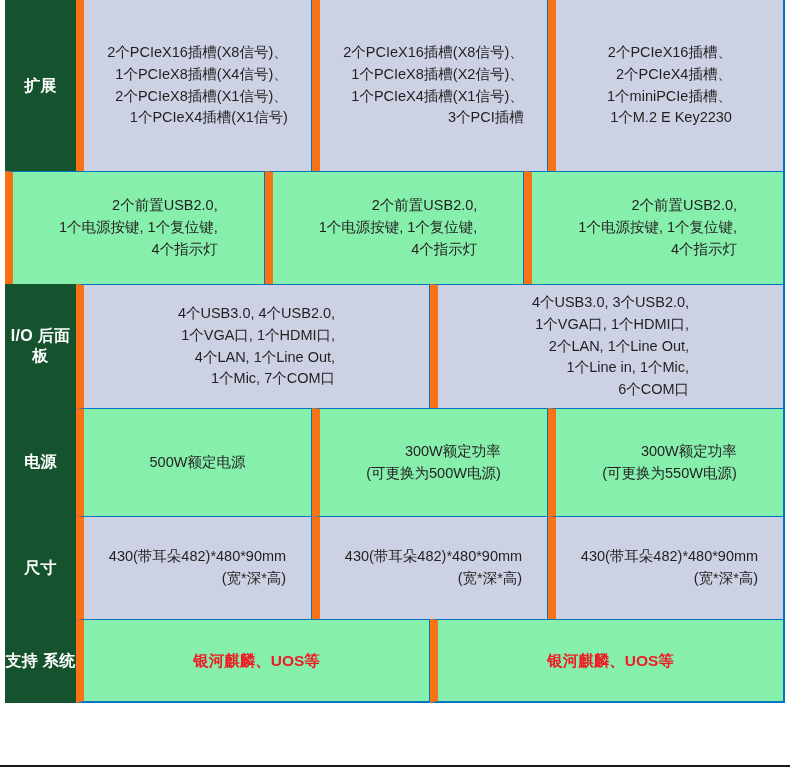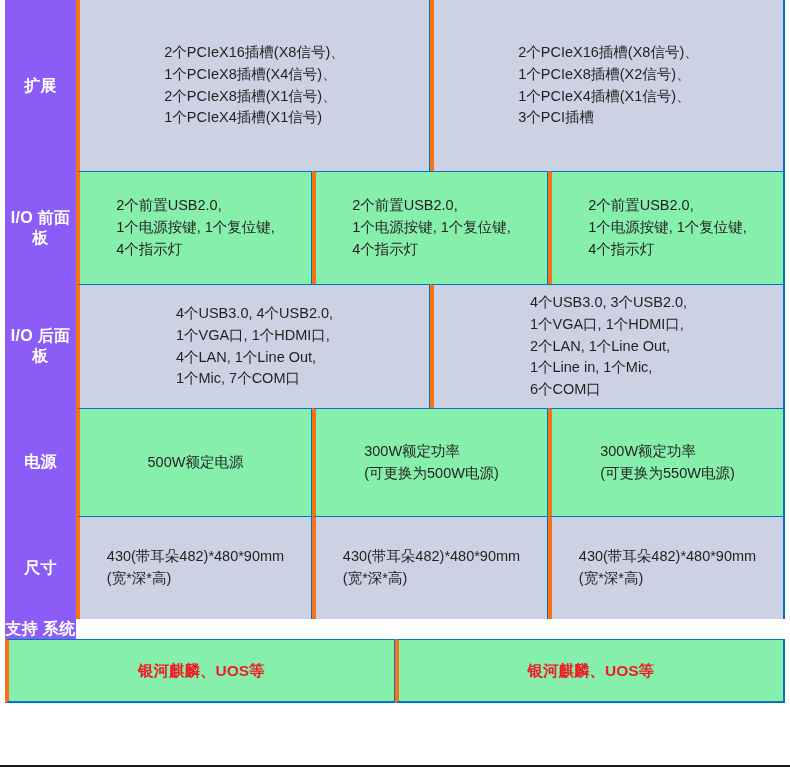--- a/index.html
+++ b/index.html
@@ -25,21 +25,21 @@
   .spec-row {
     display: flex;
     align-items: stretch;
     width: 100%;
     box-sizing: border-box;
   }
 
   .label-cell {
     width: 71px;
     min-width: 71px;
-    background: #8b5cf6;
+    background: #14532d;
     color: #ffffff;
     display: flex;
     align-items: center;
     justify-content: center;
     text-align: center;
     font-size: 16px;
     font-weight: bold;
     line-height: 1.22;
     letter-spacing: 0.3px;
     box-sizing: border-box;
@@ -50,26 +50,26 @@
     flex: 1;
     box-sizing: border-box;
   }
 
   .data-cell {
     flex: 1 1 0;
     box-sizing: border-box;
     display: flex;
     align-items: center;
     justify-content: center;
-    text-align: left;
+    text-align: right;
     font-size: 14.5px;
     color: #231f20;
     line-height: 1.5;
     padding: 6px 6px;
-    border-left: 4px solid #f97316;
+    border-left: 8px solid #f97316;
     border-right: 2px solid #0075c2;
     margin-left: -1px;
     white-space: pre-line;
   }
   .data-cell:first-child {
     margin-left: 0;
   }
 
   
   .band-dark .data-cell { background: #ccd2e4; }
@@ -88,21 +88,21 @@
     font-weight: bold;
     font-size: 15.5px;
   }
 
   
   .row-expansion   { height: 171px; }
   .row-io-front    { height: 113px; }
   .row-io-rear     { height: 124px; }
   .row-power       { height: 108px; }
   .row-size        { height: 103px; }
-  .row-os          { height: 84px; flex-direction: column; }
+  .row-os          { height: 84px; }
 
   #bottom-rule {
     position: absolute;
     left: 0;
     bottom: 3px;
     width: 790px;
     height: 2px;
     background: #1a1a1a;
   }
 </style>
@@ -115,26 +115,28 @@
     <div class="label-cell">扩展</div>
     <div class="cells">
       <div class="data-cell">2个PCIeX16插槽(X8信号)、
 1个PCIeX8插槽(X4信号)、
 2个PCIeX8插槽(X1信号)、
 1个PCIeX4插槽(X1信号)</div>
       <div class="data-cell">2个PCIeX16插槽(X8信号)、
 1个PCIeX8插槽(X2信号)、
 1个PCIeX4插槽(X1信号)、
 3个PCI插槽</div>
+      <div class="data-cell">2个PCIeX16插槽、
+2个PCIeX4插槽、
+1个miniPCIe插槽、
+1个M.2 E Key2230</div>
     </div>
   </div>
 
   <div class="spec-row row-io-front band-light">
-    <div class="label-cell">I/O
-前面板</div>
     <div class="cells">
       <div class="data-cell">2个前置USB2.0,
 1个电源按键, 1个复位键,
 4个指示灯</div>
       <div class="data-cell">2个前置USB2.0,
 1个电源按键, 1个复位键,
 4个指示灯</div>
       <div class="data-cell">2个前置USB2.0,
 1个电源按键, 1个复位键,
 4个指示灯</div>

